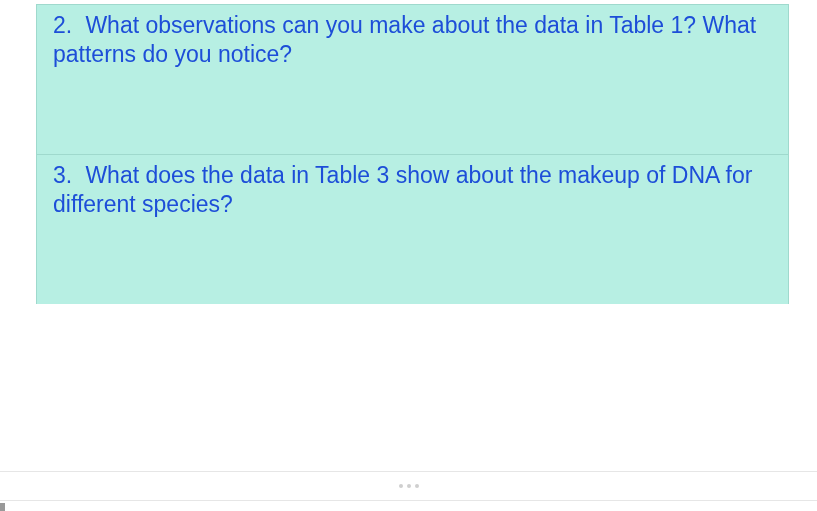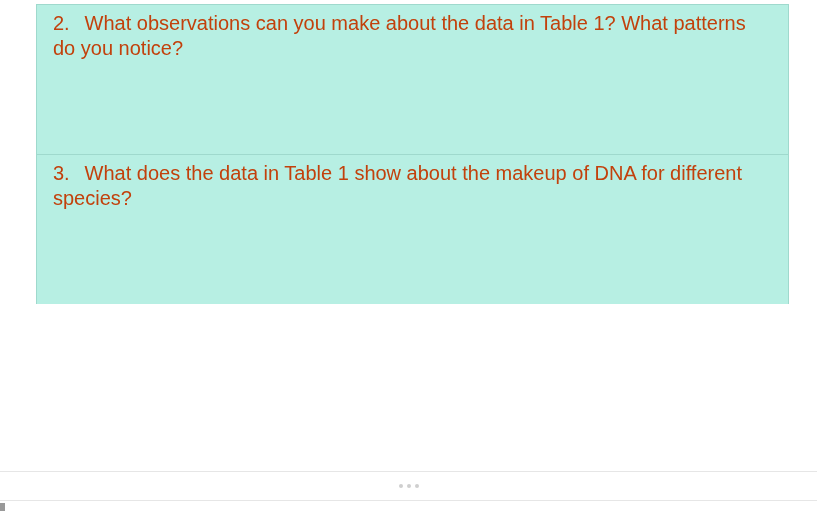--- a/index.html
+++ b/index.html
@@ -16,22 +16,22 @@
   }
   .page-wrap {
     padding: 4px 28px 0 36px;
   }
   .question-box {
     background: #b7efe3;
     border: 1px solid #9fd9cd;
     border-bottom: none;
     min-height: 150px;
     padding: 6px 20px 10px 16px;
-    color: #c2410c;
-    font-size: 20px;
+    color: #1d4ed8;
+    font-size: 23px;
     line-height: 1.25;
   }
   .question-box.first {
     border-top: 1px solid #9fd9cd;
   }
   .question-box.last {
     border-bottom: 1px solid #9fd9cd;
     min-height: 145px;
   }
   .q-num {
@@ -77,21 +77,21 @@
 
 <div class="page-wrap">
 
   <div class="question-box first">
     <span class="q-num">2.</span>
     <span>What observations can you make about the data in Table 1? What patterns do you notice?</span>
   </div>
 
   <div class="question-box">
     <span class="q-num">3.</span>
-    <span>What does the data in Table 1 show about the makeup of DNA for different species?</span>
+    <span>What does the data in Table 3 show about the makeup of DNA for different species?</span>
   </div>
 
 
 </div>
 
 <div class="footer-bar">
   <div class="dots">
     <span></span>
       <span></span>
       <span></span>

